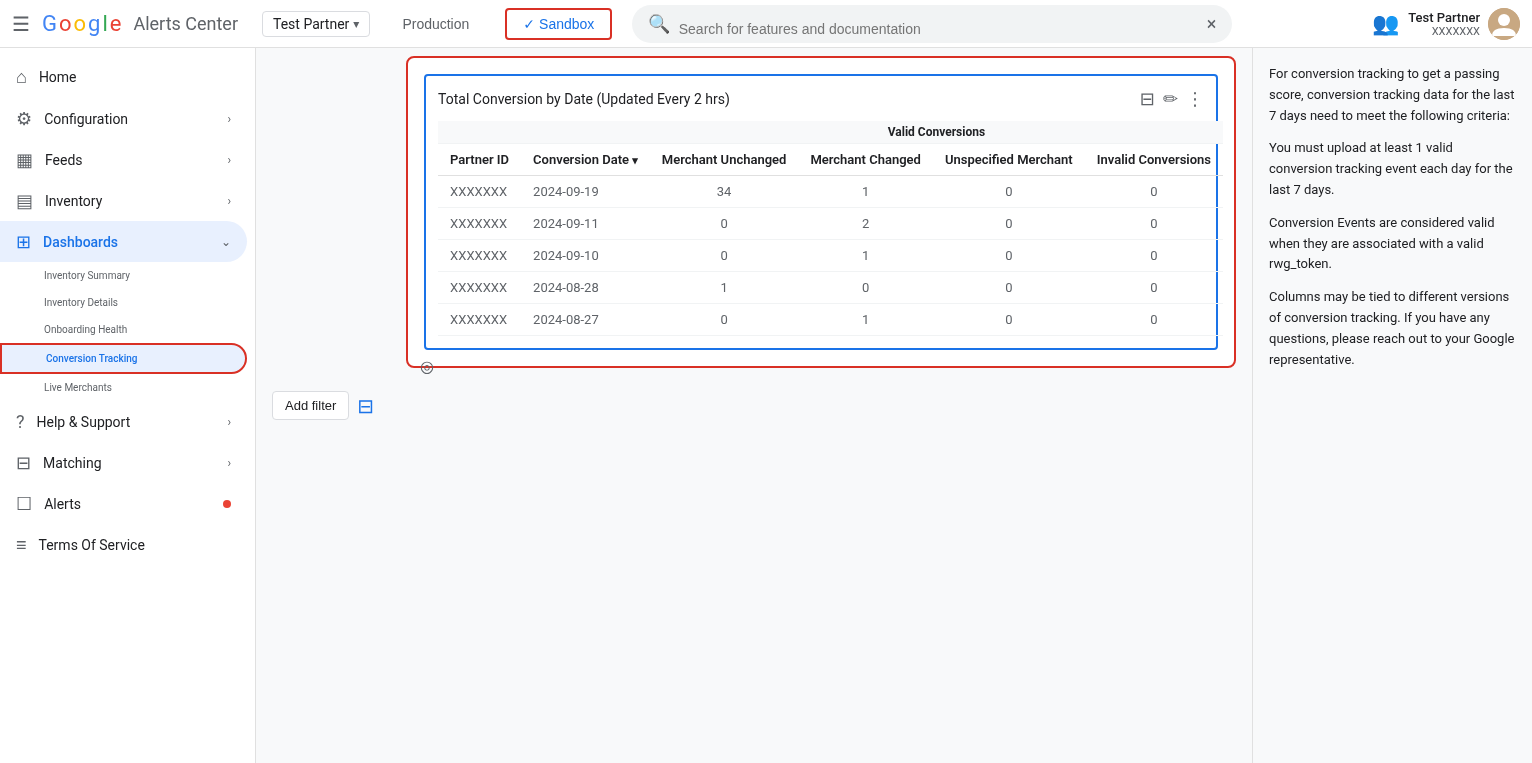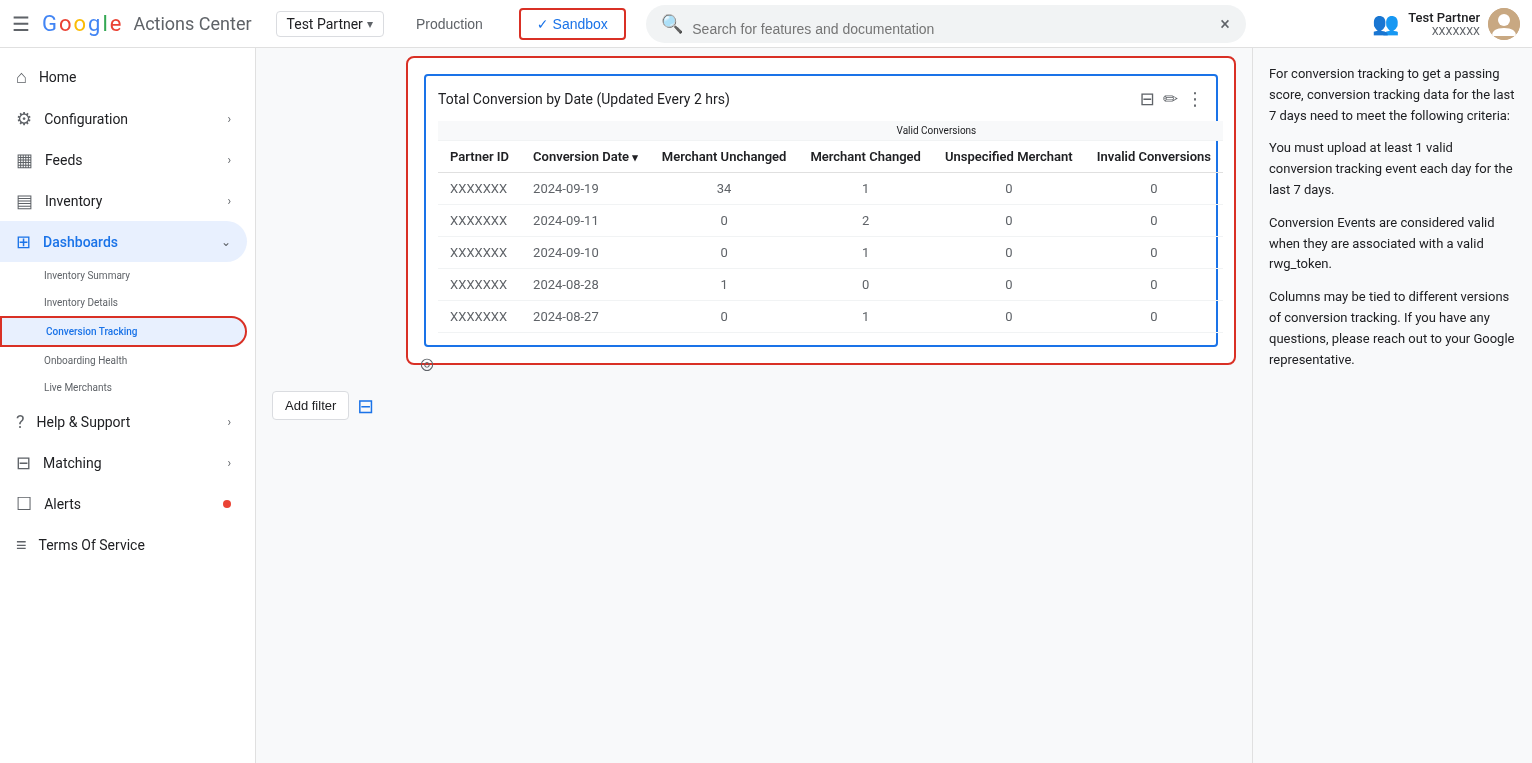--- a/index.html
+++ b/index.html
@@ -134,21 +134,21 @@
 
   <div class="google-logo">
     <span class="g-blue">G</span>
       <span class="g-red">o</span>
       <span class="g-yellow">o</span>
       <span class="g-blue">g</span>
       <span class="g-green">l</span>
       <span class="g-red">e</span>
   </div>
 
-  <span class="app-title">Actions Center</span>
+  <span class="app-title">Alerts Center</span>
 
   <div class="partner-selector">
     <span>Test Partner</span>
     <span class="chevron">▾</span>
   </div>
 
   <div class="env-buttons">
     <button class="env-btn production">Production</button>
     <button class="env-btn active">
       <span>✓</span>
@@ -212,25 +212,25 @@
       <span>Dashboards</span>
       <span class="expand-icon">⌄</span>
     </div>
 
     <div class="sidebar-subitem">
       <span>Inventory Summary</span>
     </div>
     <div class="sidebar-subitem">
       <span>Inventory Details</span>
     </div>
+    <div class="sidebar-subitem">
+      <span>Onboarding Health</span>
+    </div>
     <div class="sidebar-subitem active" style="border:2px solid #d93025; border-radius:0 24px 24px 0;">
       <span>Conversion Tracking</span>
-    </div>
-    <div class="sidebar-subitem">
-      <span>Onboarding Health</span>
     </div>
     <div class="sidebar-subitem">
       <span>Live Merchants</span>
     </div>
 
     <div class="sidebar-item">
       <span class="icon">?</span>
       <span>Help &amp; Support</span>
       <span class="expand-icon">›</span>
     </div>
@@ -275,21 +275,21 @@
                 <span class="chart-action-icon">⊟</span>
                 <span class="chart-action-icon">✏</span>
                 <span class="chart-action-icon">⋮</span>
               </div>
             </div>
 
             <table class="data-table">
               <thead>
                 <tr class="section-header">
                   <td colspan="2"></td>
-                  <td colspan="4" style="text-align:center; font-weight:400; font-size:10px; background:#f8f9fa;">Valid Conversions</td>
+                  <td colspan="4" style="text-align:center; font-weight:700; font-size:12px; background:#f8f9fa;">Valid Conversions</td>
                 </tr>
                 <tr>
                   <th>Partner ID</th>
                   <th style="cursor:pointer;">Conversion Date <span class="sort-icon">▾</span></th>
                   <th>Merchant Unchanged</th>
                   <th>Merchant Changed</th>
                   <th>Unspecified Merchant</th>
                   <th>Invalid Conversions</th>
                 </tr>
               </thead>

